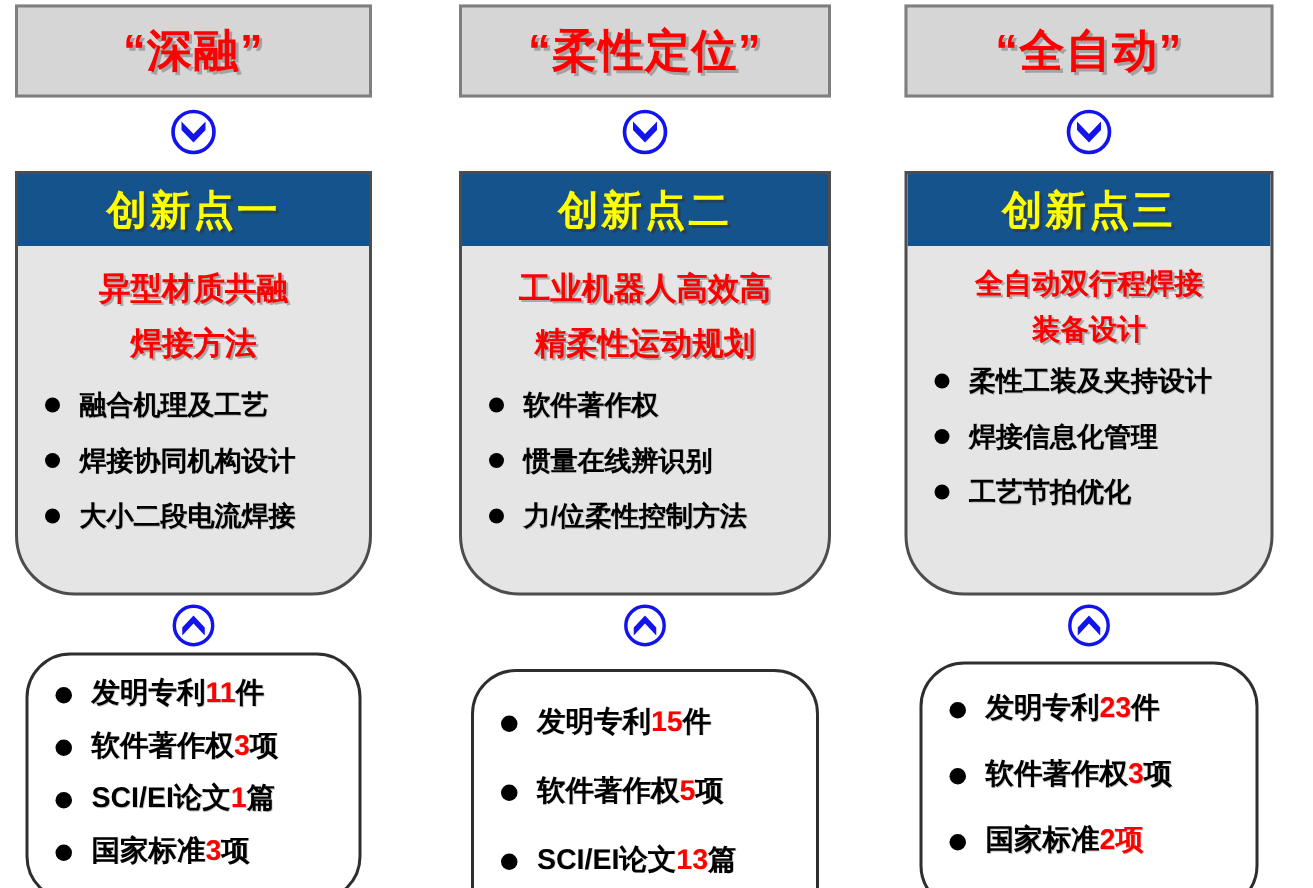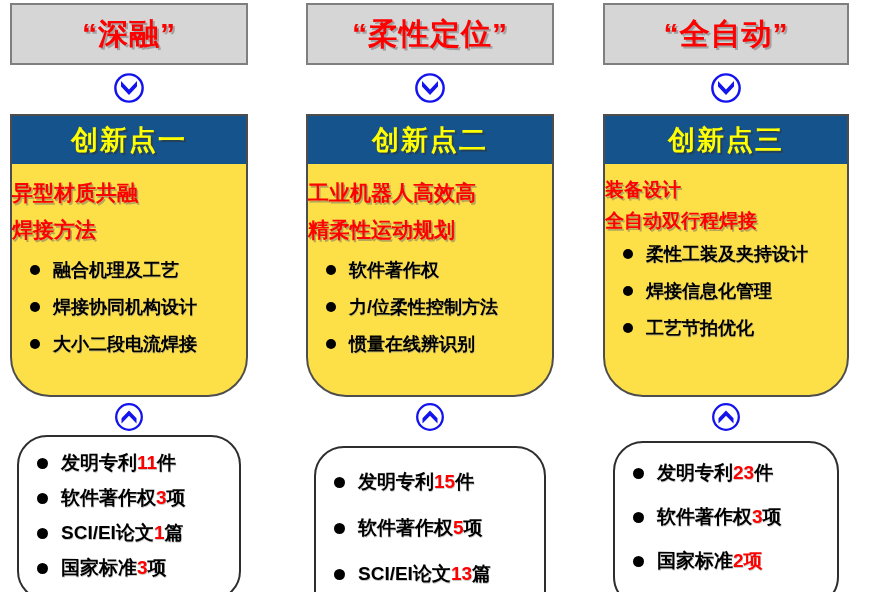--- a/index.html
+++ b/index.html
@@ -30,35 +30,35 @@
   .keyword{
     font-size:30px;color:var(--red);letter-spacing:1px;
     text-shadow:2px 2px 0 rgba(100,100,100,0.45);
   }
 
   .arrow{height:32px;margin-top:7px;display:flex;justify-content:center;}
   .arrow svg{display:block;}
   .arrow-up{margin-top:5px;height:30px;}
 
   .middle-box{
-    margin-top:10px;height:283px;background:#fde047;
+    margin-top:10px;height:283px;background:#e5e5e5;
     border:2px solid var(--box_border);
     border-radius:0 0 40px 40px;overflow:hidden;
   }
   .innovation-header{
     height:48px;background:var(--header_bg);
     display:flex;align-items:center;justify-content:center;
   }
   .innovation-header span{
     color:var(--header_text);font-size:27px;letter-spacing:2px;
     text-shadow:2px 2px 0 rgba(50,50,50,0.55);
   }
   .middle-body{padding-top:10px;}
   .red-title{
-    color:var(--red);font-size:21px;line-height:37px;
+    text-align:center;color:var(--red);font-size:21px;line-height:37px;
     text-shadow:1.5px 1.5px 0 rgba(110,110,110,0.5);
   }
   .red-title .line{display:block;}
   .c3 .red-title{font-size:19px;line-height:31px;}
 
   ul.points{list-style:none;margin:10px 0 0;padding:0 6px 0 18px;}
   .points li{display:flex;align-items:center;margin-bottom:13px;font-size:18px;color:#000;
     text-shadow:0.5px 0.5px 0 rgba(150,150,150,0.5);}
   .c3 .points{margin-top:6px;}
   .dot{width:10px;height:10px;background:#000;border-radius:50%;margin-right:13px;flex:none;}
@@ -174,25 +174,25 @@
           <span class="line">工业机器人高效高</span>
           <span class="line">精柔性运动规划</span>
         </div>
         <ul class="points">
           <li>
               <span class="dot"></span>
               <span>软件著作权</span>
             </li>
           <li>
               <span class="dot"></span>
+              <span>惯量在线辨识别</span>
+            </li>
+          <li>
+              <span class="dot"></span>
               <span>力/位柔性控制方法</span>
-            </li>
-          <li>
-              <span class="dot"></span>
-              <span>惯量在线辨识别</span>
             </li>
         </ul>
       </div>
     </div>
     <div class="arrow arrow-up">
       <svg width="30" height="30" viewBox="0 0 34 34">
         <circle cx="17" cy="17" r="14.5" fill="#fff" stroke="var(--arrow_blue, #1313EE)" stroke-width="2.6"></circle>
         <path d="M8.5 24.5 L17 15.5 L25.5 24.5 L25.5 18.5 L17 9.5 L8.5 18.5 Z" fill="var(--arrow_blue, #1313EE)"></path>
       </svg>
     </div>
@@ -229,22 +229,22 @@
         <circle cx="17" cy="17" r="14.5" fill="#fff" stroke="var(--arrow_blue, #1313EE)" stroke-width="2.6"></circle>
         <path d="M8.5 9.5 L17 18.5 L25.5 9.5 L25.5 15.5 L17 24.5 L8.5 15.5 Z" fill="var(--arrow_blue, #1313EE)"></path>
       </svg>
     </div>
     <div class="middle-box">
       <div class="innovation-header">
         <span>创新点三</span>
       </div>
       <div class="middle-body">
         <div class="red-title">
+          <span class="line">全自动双行程焊接</span>
           <span class="line">装备设计</span>
-          <span class="line">全自动双行程焊接</span>
         </div>
         <ul class="points">
           <li>
               <span class="dot"></span>
               <span>柔性工装及夹持设计</span>
             </li>
           <li>
               <span class="dot"></span>
               <span>焊接信息化管理</span>
             </li>

